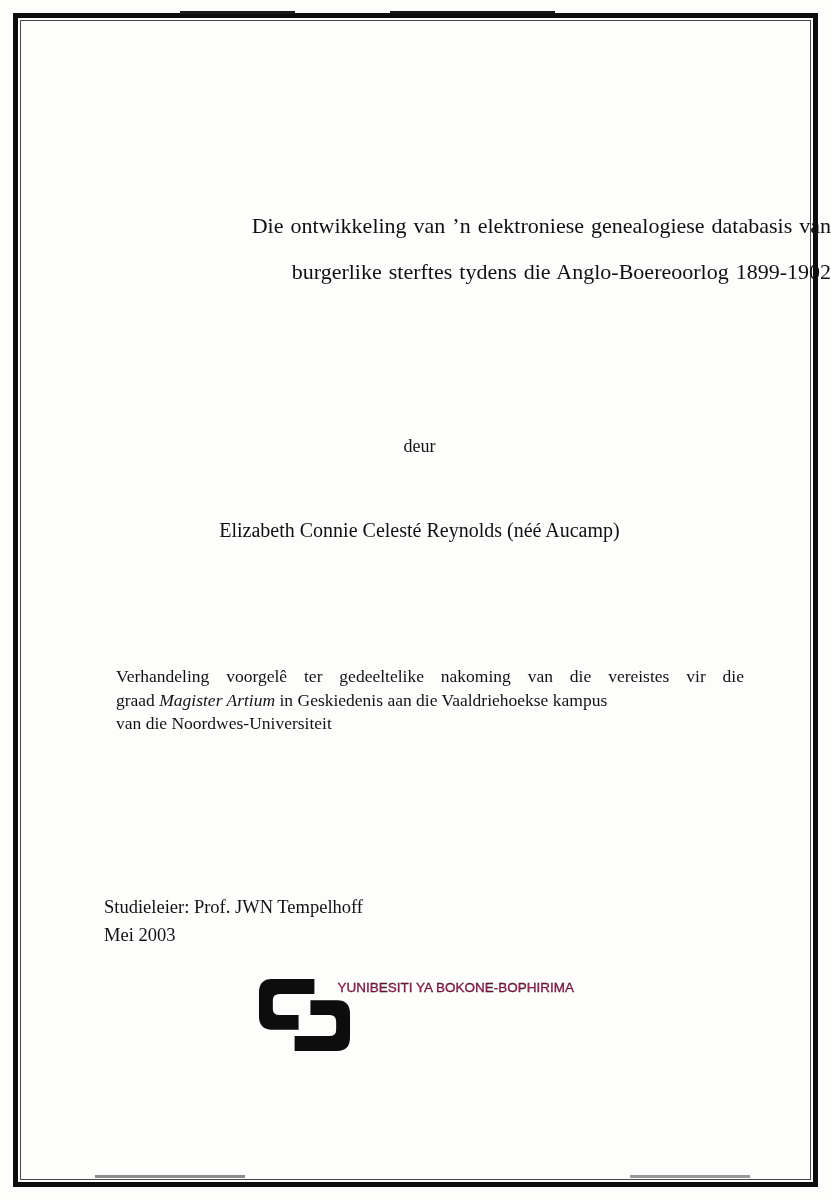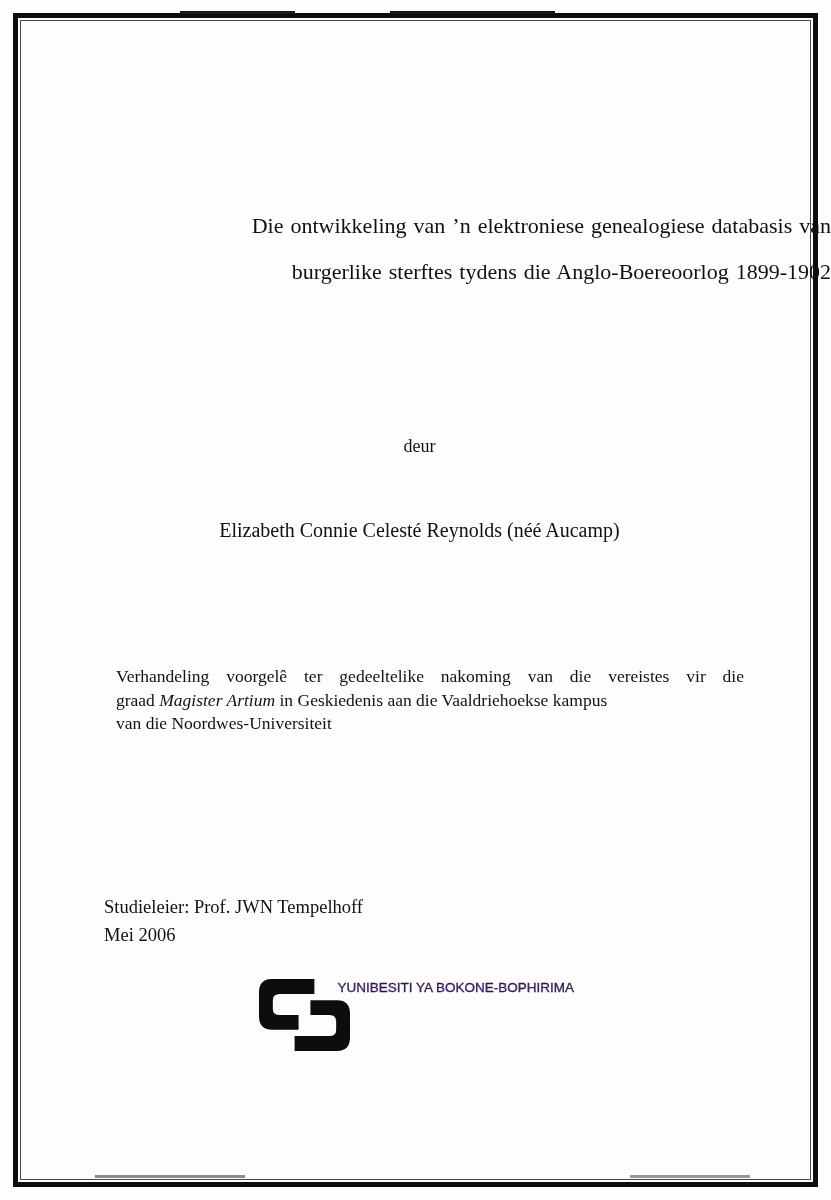--- a/index.html
+++ b/index.html
@@ -53,21 +53,21 @@
     font-size:18.5px;line-height:28px;color:#111;margin-top:7px;
   }
   .logo{
     position:absolute;top:977px;left:257px;width:330px;height:80px;
   }
   .logo-mark{position:absolute;left:0;top:0;width:95px;height:76px;}
   .logo-text{
     position:absolute;left:60px;top:1px;width:257px;
     text-align:right;
     font-family:"Liberation Sans","DejaVu Sans",sans-serif;
-    font-size:13.5px;line-height:19.5px;color:#4c1d95;
+    font-size:13.5px;line-height:19.5px;color:#be185d;
     -webkit-text-stroke:0.3px #0e0e0e;
     white-space:nowrap;
   }
   .logo-text .l2{letter-spacing:1.6px;}
   .logo-text .l3{letter-spacing:1.9px;}
 </style>
 </head>
 <body>
 
 <div class="page">
@@ -91,21 +91,21 @@
   <div class="author">Elizabeth Connie Celesté Reynolds (néé Aucamp)</div>
 
   <div class="submission">
     <div class="just">Verhandeling voorgelê ter gedeeltelike nakoming van die vereistes vir die</div>
     <div><span>graad </span><span class="it">Magister Artium</span><span> in Geskiedenis aan die Vaaldriehoekse kampus</span></div>
     <div>van die Noordwes-Universiteit</div>
   </div>
 
   <div class="supervisor">
     <div>Studieleier: Prof. JWN Tempelhoff</div>
-    <div>Mei 2006</div>
+    <div>Mei 2003</div>
   </div>
 
   <div class="logo">
     <svg class="logo-mark" viewBox="0 0 96 72" preserveAspectRatio="none" aria-hidden="true">
       <path d="M 58 2 L 15 2 Q 2 2 2 15 L 2 37 Q 2 50 15 50 L 42 50 L 42 36 L 23 36 Q 16 36 16 30 L 16 22 Q 16 16 23 16 L 58 16 Z" fill="#0d0d0d"></path>
       <path d="M 38 70 L 81 70 Q 94 70 94 57 L 94 35 Q 94 22 81 22 L 54 22 L 54 36 L 73 36 Q 80 36 80 42 L 80 50 Q 80 56 73 56 L 38 56 Z" fill="#0d0d0d"></path>
     </svg>
     <div class="logo-text">
       <div class="l1">YUNIBESITI YA BOKONE-BOPHIRIMA</div>
     </div>

